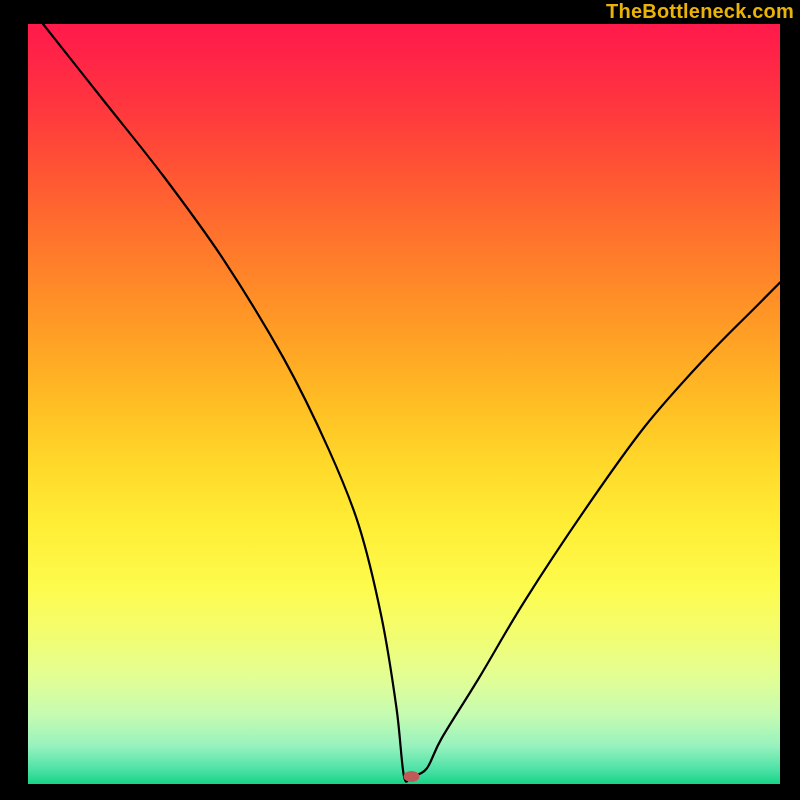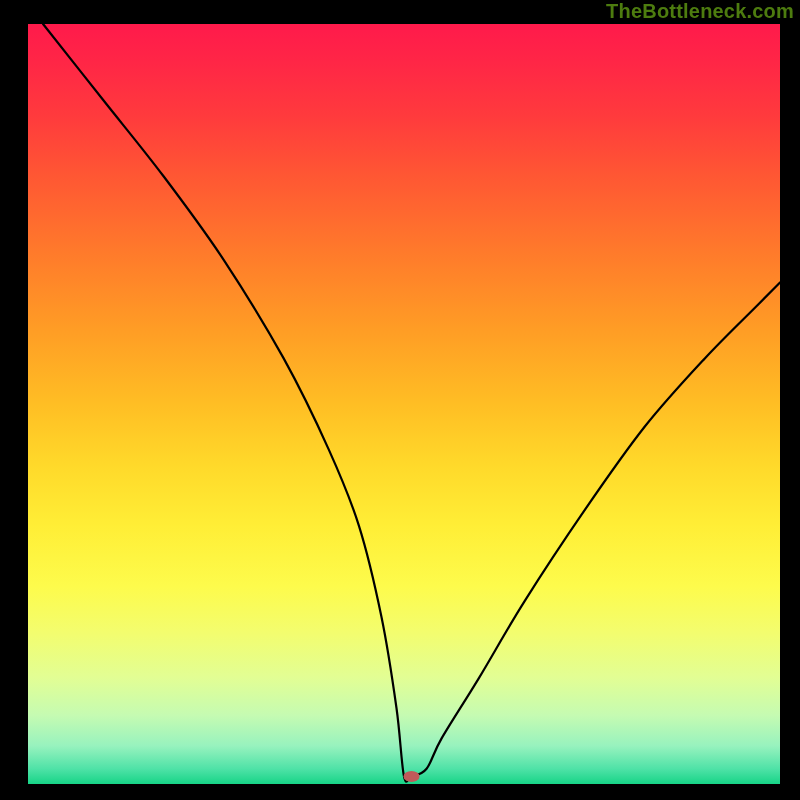--- a/index.html
+++ b/index.html
@@ -15,21 +15,21 @@
     width: 800px;
     height: 800px;
     background: #000;
   }
   .watermark {
     position: absolute;
     top: 0;
     right: 6px;
     font-size: 20px;
     font-weight: 600;
-    color: #4d7c0f;
+    color: #eab308;
     letter-spacing: 0.2px;
     z-index: 5;
   }
   svg.chart {
     position: absolute;
     left: 0;
     top: 0;
     width: 800px;
     height: 800px;
   }

